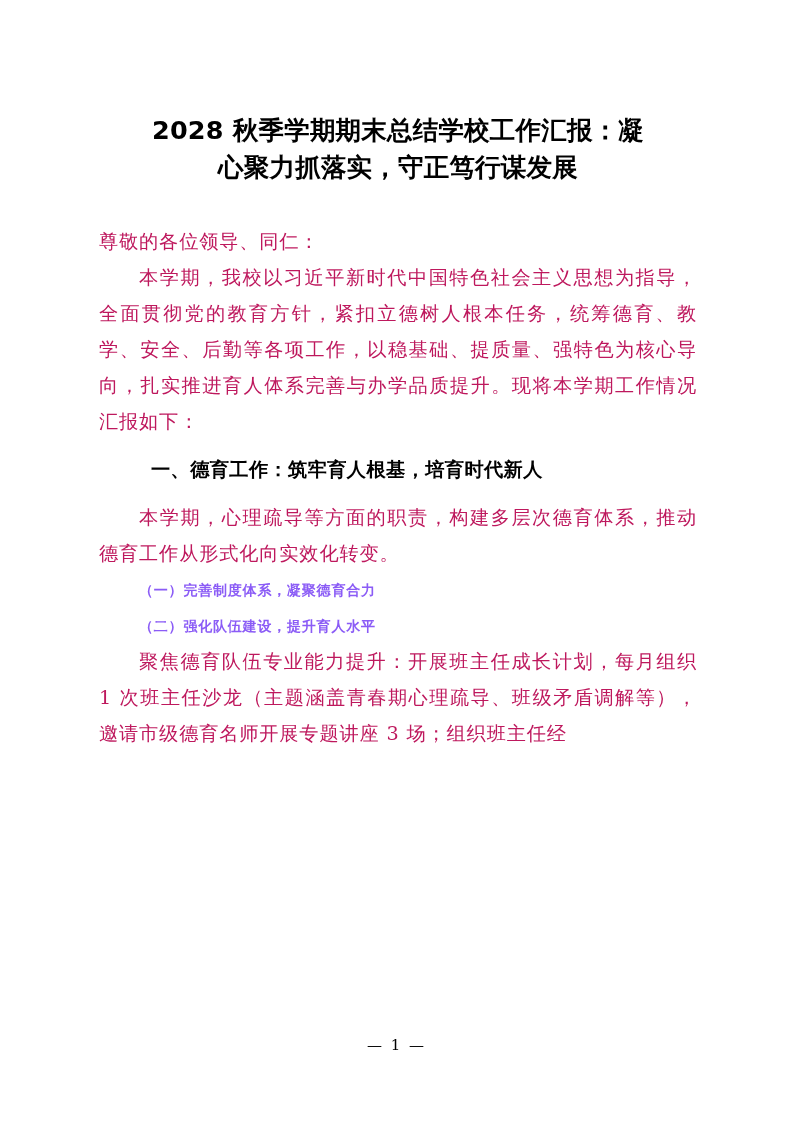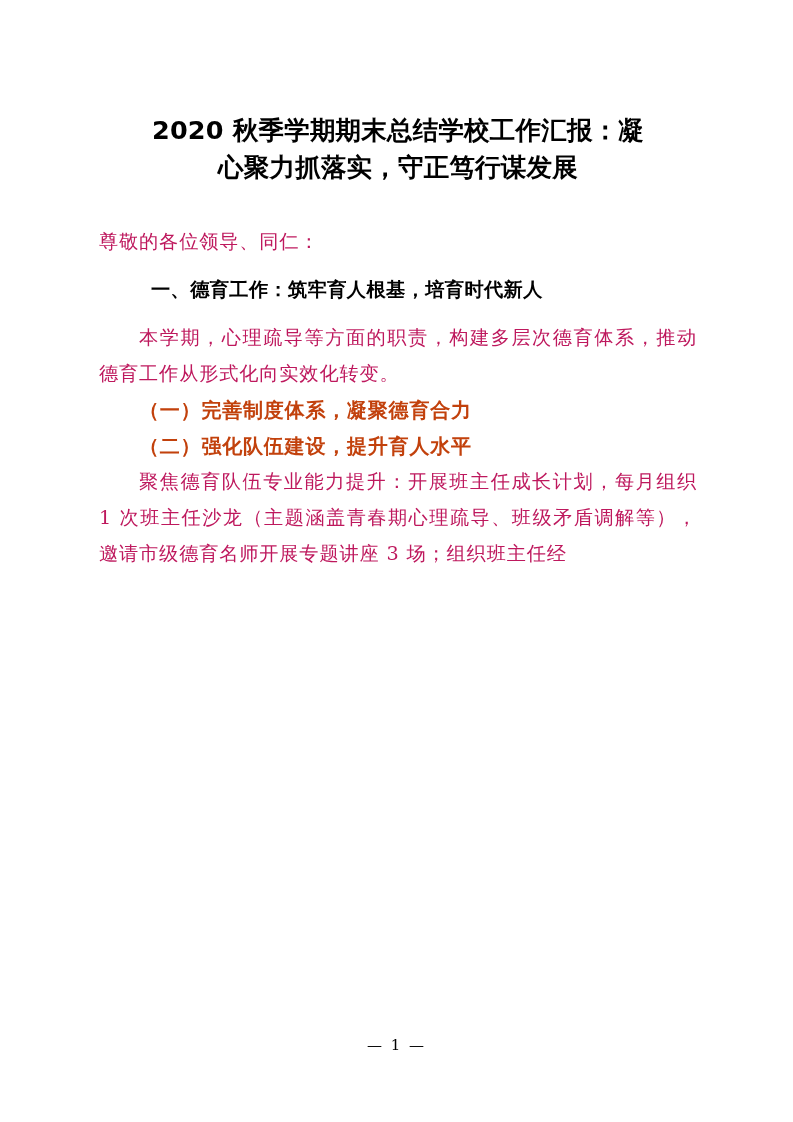--- a/index.html
+++ b/index.html
@@ -76,23 +76,23 @@
     letter-spacing: 0.4px;
     word-break: break-all;
   }
 
   
   .h2-sec {
     margin: 0;
     padding: 0;
     font-family: "DejaVu Serif", "Liberation Serif", serif;
     font-weight: bold;
-    font-size: 20px;
+    font-size: 14px;
     line-height: 36px;
-    color: #c2410c;
+    color: #8b5cf6;
     text-indent: 40px;
     letter-spacing: 0.8px;
     word-break: break-all;
   }
 
   
   .page-footer {
     position: absolute;
     left: 0;
     right: 0;
@@ -105,26 +105,27 @@
   }
 </style>
 </head>
 <body>
 
 <div class="page">
 
   <div class="content">
 
     <h1 class="doc-title">
-      <span class="t-han">2020 秋季学期期末总结学校工作汇报：凝</span><br>
+      <span class="t-han">2028 秋季学期期末总结学校工作汇报：凝</span><br>
       <span class="t-han">心聚力抓落实，守正笃行谋发展</span>
     </h1>
 
     <p class="para first-block">尊敬的各位领导、同仁：</p>
 
+    <p class="para indent">本学期，我校以习近平新时代中国特色社会主义思想为指导，全面贯彻党的教育方针，紧扣立德树人根本任务，统筹德育、教学、安全、后勤等各项工作，以稳基础、提质量、强特色为核心导向，扎实推进育人体系完善与办学品质提升。现将本学期工作情况汇报如下：</p>
 
     <p class="h1-sec">一、德育工作：筑牢育人根基，培育时代新人</p>
 
     <p class="para indent">本学期，心理疏导等方面的职责，构建多层次德育体系，推动德育工作从形式化向实效化转变。</p>
 
     <p class="h2-sec">（一）完善制度体系，凝聚德育合力</p>
 
 
     <p class="h2-sec">（二）强化队伍建设，提升育人水平</p>
 

